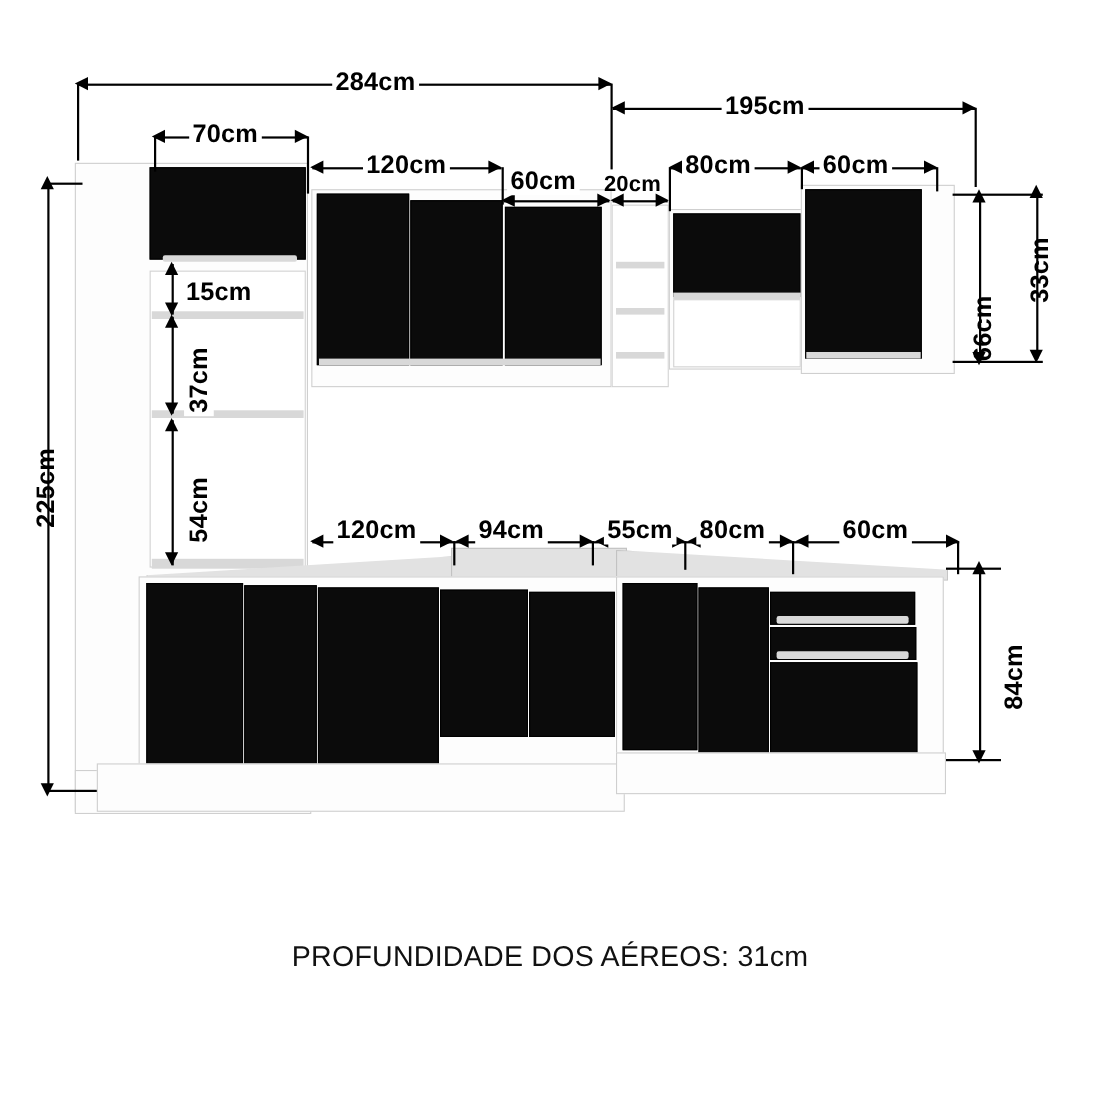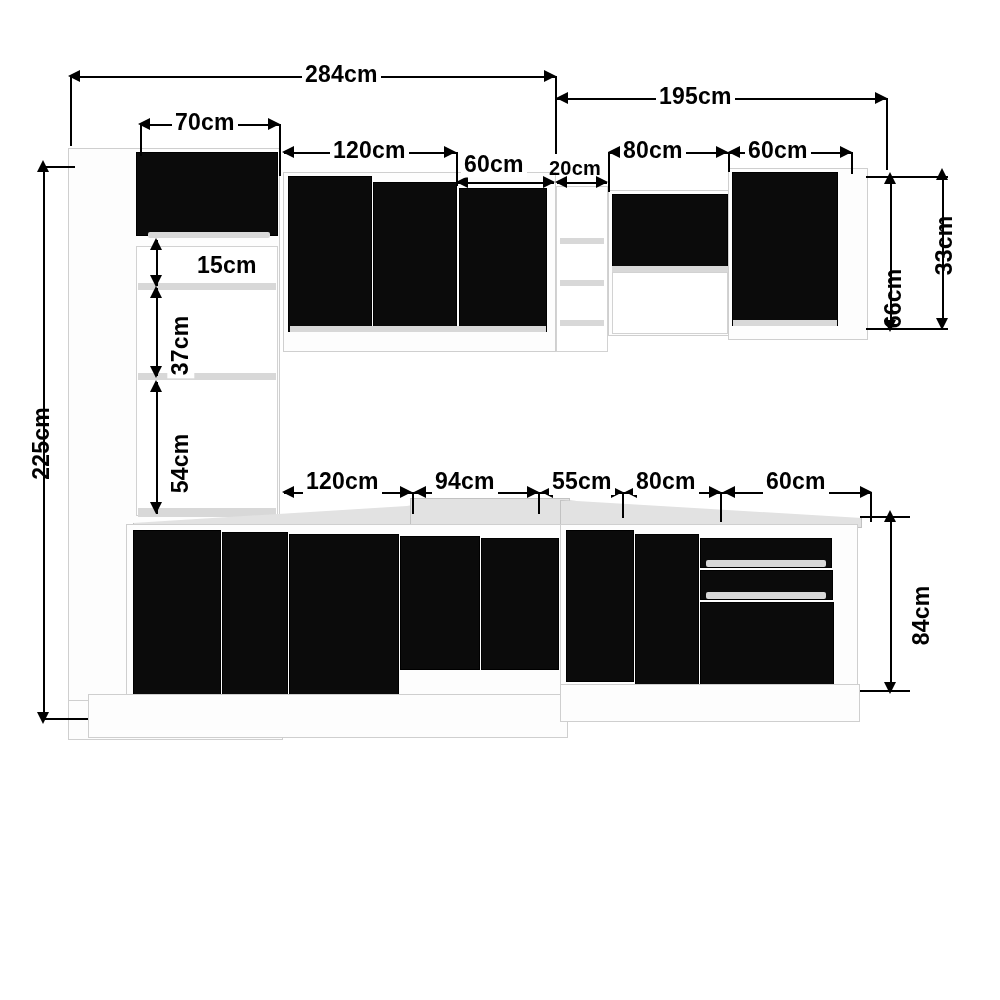--- a/index.html
+++ b/index.html
@@ -163,21 +163,21 @@
 
   <div class="dim-h" style="left:730px;top:152px;width:122px;"></div>
   <div class="arrow ar-l" style="left:728px;top:146px;"></div>
   <div class="arrow ar-r" style="left:840px;top:146px;"></div>
   <div class="tick" style="left:851px;top:152px;width:2px;height:22px;"></div>
   <div class="lbl lblbg" style="left:745px;top:150px;transform:translateY(-50%);">60cm</div>
 
   <div class="dim-v" style="left:156px;top:240px;height:46px;"></div>
   <div class="arrow ar-u" style="left:150px;top:238px;"></div>
   <div class="arrow ar-d" style="left:150px;top:275px;"></div>
-  <div class="lbl lblbg" style="left:166px;top:252px;margin-left:28px;">15cm</div>
+  <div class="lbl lblbg" style="left:166px;top:252px;">15cm</div>
 
   <div class="dim-v" style="left:156px;top:288px;height:88px;"></div>
   <div class="arrow ar-u" style="left:150px;top:286px;"></div>
   <div class="arrow ar-d" style="left:150px;top:366px;"></div>
   <div class="lbl lblbg vert" style="left:148px;top:332px;">37cm</div>
 
   <div class="dim-v" style="left:156px;top:382px;height:132px;"></div>
   <div class="arrow ar-u" style="left:150px;top:380px;"></div>
   <div class="arrow ar-d" style="left:150px;top:502px;"></div>
   <div class="lbl lblbg vert" style="left:148px;top:450px;">54cm</div>
@@ -226,14 +226,15 @@
   <div class="tick" style="left:622px;top:492px;width:2px;height:26px;"></div>
   <div class="tick" style="left:720px;top:492px;width:2px;height:30px;"></div>
   <div class="tick" style="left:870px;top:492px;width:2px;height:30px;"></div>
 
   <div class="lbl lblbg" style="left:303px;top:468px;">120cm</div>
   <div class="lbl lblbg" style="left:432px;top:468px;">94cm</div>
   <div class="lbl lblbg" style="left:549px;top:468px;">55cm</div>
   <div class="lbl lblbg" style="left:633px;top:468px;">80cm</div>
   <div class="lbl lblbg" style="left:763px;top:468px;">60cm</div>
 
+  <div class="footnote" style="left:0;top:854px;">PROFUNDIDADE DOS AÉREOS: 31cm</div>
 
 </div>
 
 </body></html>

